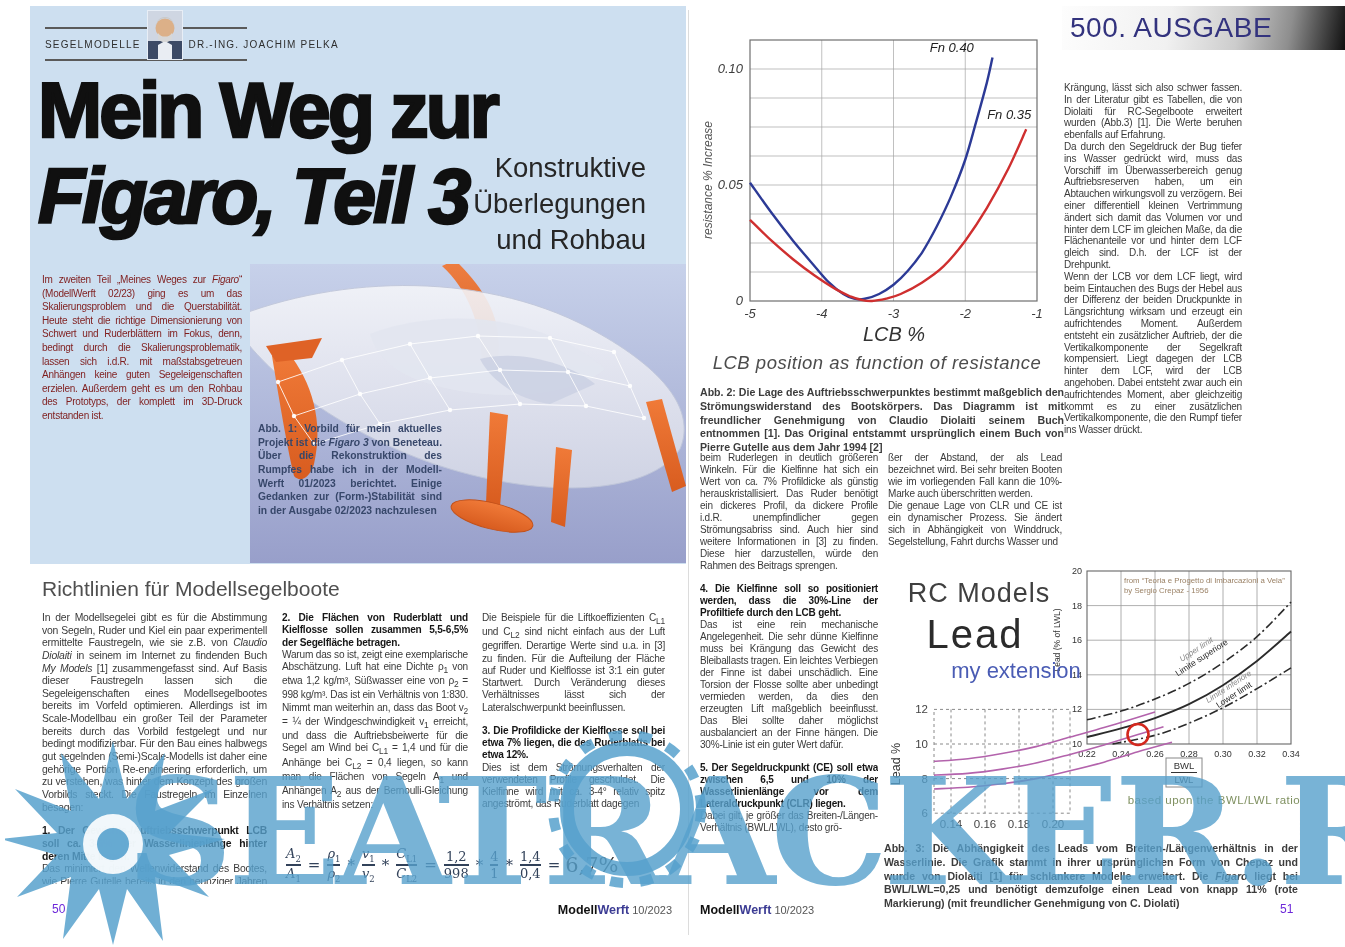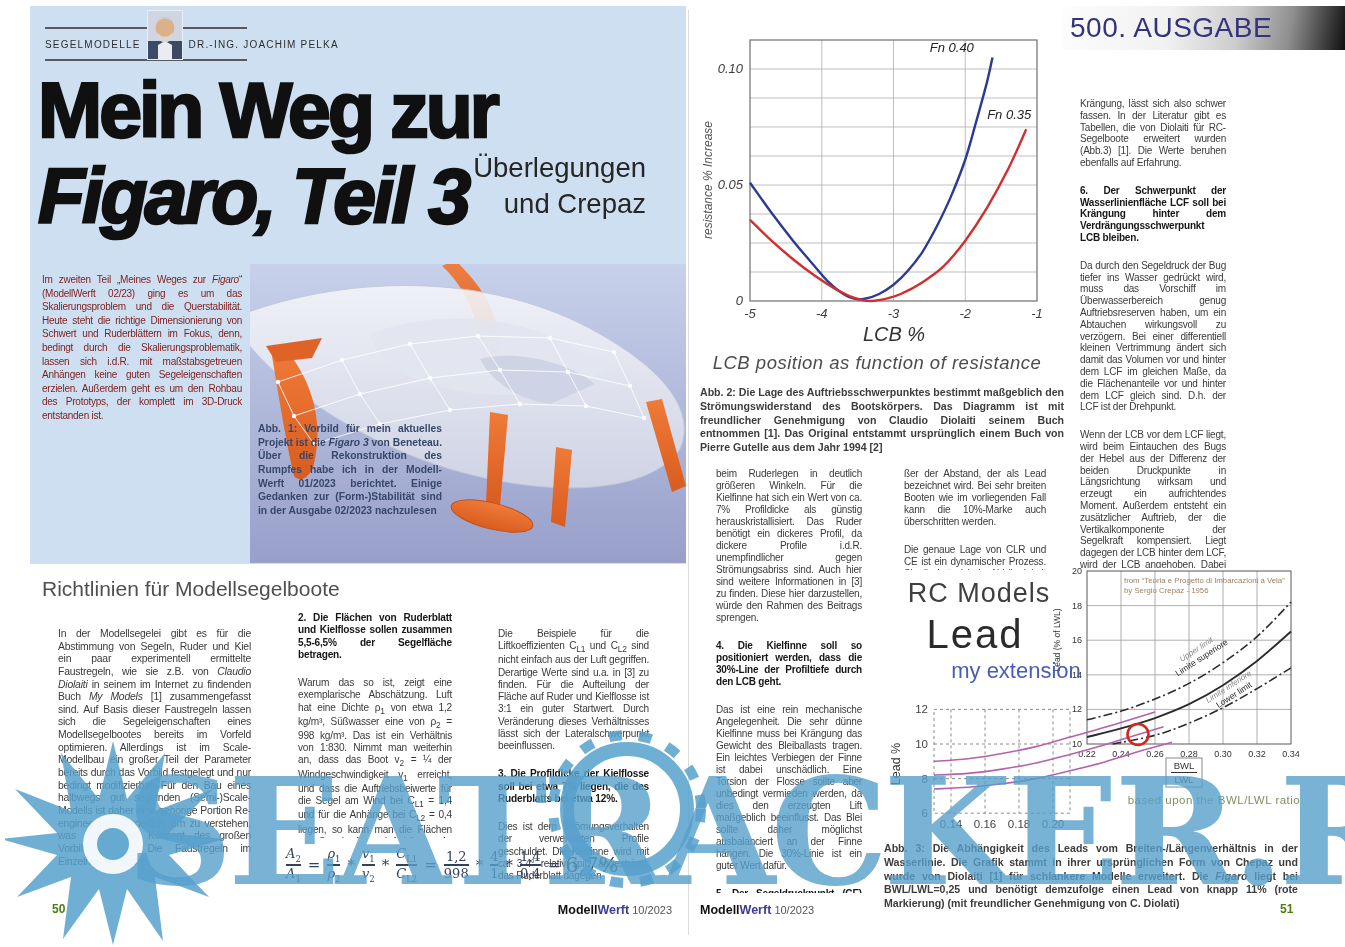--- a/index.html
+++ b/index.html
@@ -22,38 +22,38 @@
          text-align:justify;color:#7f1d1d;hyphens:auto;}
   #figure1{left:250px;top:264px;width:493px;height:299px;}
   #fig1-caption{left:8px;top:158px;width:184px;font-size:10.3px;font-weight:bold;line-height:1.33;
                 color:#37476a;text-align:justify;hyphens:auto;}
   #section-heading{left:42px;top:577px;font-size:21px;color:#4f4f4f;}
   .bodycol{font-size:10.4px;line-height:1.215;letter-spacing:-0.2px;text-align:justify;color:#3a3a3a;
            overflow:hidden;hyphens:auto;}
   #lcol1{left:42px;top:612px;width:225px;height:272px;}
   #lcol2{left:282px;top:612px;width:186px;height:226px;font-size:10.1px;}
   #lcol3{left:482px;top:612px;width:183px;height:270px;font-size:10.1px;}
-  .para{margin:16px;}
+  .para{margin:0;}
   .para.lead{font-weight:bold;color:#161616;margin-top:11px;}
   .para.lead:first-child{margin-top:0;}
 
   
   #formula{left:284px;top:840px;width:392px;height:50px;display:flex;align-items:center;color:#32425a;}
   .fr{display:inline-flex;flex-direction:column;align-items:center;margin:0 2px;}
   .fr .ln{height:1.3px;background:#32425a;align-self:stretch;margin:1px 0;}
   .nu,.de{font-family:"DejaVu Serif",serif;font-size:13px;line-height:1.05;font-style:italic;}
   .nu.num,.de.num{font-style:normal;}
   .nu sub,.de sub{font-size:8.5px;font-style:normal;}
   .op{margin:0 5px;font-size:15px;font-family:"DejaVu Serif",serif;}
   .res{font-size:21px;font-family:"DejaVu Serif",serif;color:#333;}
 
   .footer{font-size:11px;color:#555;}
   .footer .b1{font-weight:bold;color:#111;font-size:12.5px;}
   .footer .b2{font-weight:bold;color:#3c3c94;font-size:12.5px;}
-  .pagenum{font-size:12px;color:#4d7c0f;font-weight:bold;}
+  .pagenum{font-size:12px;color:#6d28d9;}
   #fold{left:688px;top:10px;width:1px;height:925px;background:#dcdcdc;}
 
   
   #chart1-wrap{left:697px;top:8px;width:364px;height:378px;}
   #chart1-title{position:absolute;left:0;top:344px;width:360px;text-align:center;font-size:18.5px;
                 font-style:italic;color:#4c4c4c;letter-spacing:0.5px;}
   #chart-lcb text{font-family:"Liberation Sans",sans-serif;font-style:italic;}
   .c1tick{font-size:13px;fill:#3d3d3d;}
   .c1axis{font-size:12px;fill:#555;}
   .c1xlabel{font-size:20px;fill:#333;}
@@ -100,22 +100,23 @@
       <path d="M7 17 a10 10 0 0 1 20 0 l-2 -6 a9 9 0 0 0 -16 0 Z" fill="#c9c9c9"></path>
       <path d="M10 22 a8 7 0 0 0 14 0 v6 a8 6 0 0 1 -14 0 Z" fill="#d7d7d7"></path>
     </svg>
     <span class="klabel">DR.-ING. JOACHIM PELKA</span>
   </div>
 
   <div class="abs" id="title1">Mein Weg zur</div>
   <div class="abs" id="title2">Figaro, Teil 3</div>
 
   <div class="abs" id="subtitle">
+    <div>Konstruktive</div>
     <div>Überlegungen</div>
-    <div>und Crepaz</div>
+    <div>und Rohbau</div>
   </div>
 
   <div class="abs" id="intro">Im zweiten Teil „Meines Weges zur <i>Figaro</i>“ (ModellWerft 02/23) ging es um das Skalierungsproblem und die Querstabilität. Heute steht die richtige Dimensionierung von Schwert und Ruderblättern im Fokus, denn, bedingt durch die Skalierungsproblematik, lassen sich i.d.R. mit maßstabsgetreuen Anhängen keine guten Segeleigenschaften erzielen. Außerdem geht es um den Rohbau des Prototyps, der komplett im 3D-Druck entstanden ist.</div>
 
   <div class="abs" id="figure1">
     <svg width="436" height="299" viewBox="0 0 436 299">
       <defs>
         <linearGradient id="bgG" x1="0" y1="0" x2="0" y2="1">
           <stop offset="0" stop-color="#c7d1ea"></stop>
             <stop offset="1" stop-color="#989fca"></stop>
@@ -282,21 +283,20 @@
       <p class="para">Das ist eine rein mechanische Angelegenheit. Die sehr dünne Kielfinne muss bei Krängung das Gewicht des Bleiballasts tragen. Ein leichtes Verbiegen der Finne ist dabei unschädlich. Eine Torsion der Flosse sollte aber unbedingt vermieden werden, da dies den erzeugten Lift maßgeblich beeinflusst. Das Blei sollte daher möglichst ausbalanciert an der Finne hängen. Die 30%-Linie ist ein guter Wert dafür.</p>
       <p class="para lead">5. Der Segeldruckpunkt (CE) soll etwa zwischen 6,5 und 10% der Wasserlinienlänge vor dem Lateraldruckpunkt (CLR) liegen.</p>
       <p class="para">Dabei gilt, je größer das Breiten-/Längen-Verhältnis (BWL/LWL), desto grö-</p>
     </div>
   <div class="abs bodycol" id="rcol2">
       <p class="para">ßer der Abstand, der als Lead bezeichnet wird. Bei sehr breiten Booten wie im vorliegenden Fall kann die 10%-Marke auch überschritten werden.</p>
       <p class="para">Die genaue Lage von CLR und CE ist ein dynamischer Prozess. Sie ändert sich in Abhängigkeit von Winddruck, Segelstellung, Fahrt durchs Wasser und</p>
     </div>
   <div class="abs bodycol" id="rcol3">
       <p class="para">Krängung, lässt sich also schwer fassen. In der Literatur gibt es Tabellen, die von Diolaiti für RC-Segelboote erweitert wurden (Abb.3) [1]. Die Werte beruhen ebenfalls auf Erfahrung.</p>
-      <p class="para lead">6. Der Schwerpunkt der Wasserlinienfläche LCF soll bei Krängung hinter dem Verdrängungsschwerpunkt LCB bleiben.</p>
       <p class="para">Da durch den Segeldruck der Bug tiefer ins Wasser gedrückt wird, muss das Vorschiff im Überwasserbereich genug Auftriebsreserven haben, um ein Abtauchen wirkungsvoll zu verzögern. Bei einer differentiell kleinen Vertrimmung ändert sich damit das Volumen vor und hinter dem LCF im gleichen Maße, da die Flächenanteile vor und hinter dem LCF gleich sind. D.h. der LCF ist der Drehpunkt.</p>
       <p class="para">Wenn der LCB vor dem LCF liegt, wird beim Eintauchen des Bugs der Hebel aus der Differenz der beiden Druckpunkte in Längsrichtung wirksam und erzeugt ein aufrichtendes Moment. Außerdem entsteht ein zusätzlicher Auftrieb, der die Vertikalkomponente der Segelkraft kompensiert. Liegt dagegen der LCB hinter dem LCF, wird der LCB angehoben. Dabei entsteht zwar auch ein aufrichtendes Moment, aber gleichzeitig kommt es zu einer zusätzlichen Vertikalkomponente, die den Rumpf tiefer ins Wasser drückt.</p>
     </div>
 
   <div class="abs" id="banner">
     <span>500. AUSGABE</span>
   </div>
 
   <div class="abs" id="figure3">
     <svg id="chart-lead" width="456" height="278" viewBox="0 0 456 278">

